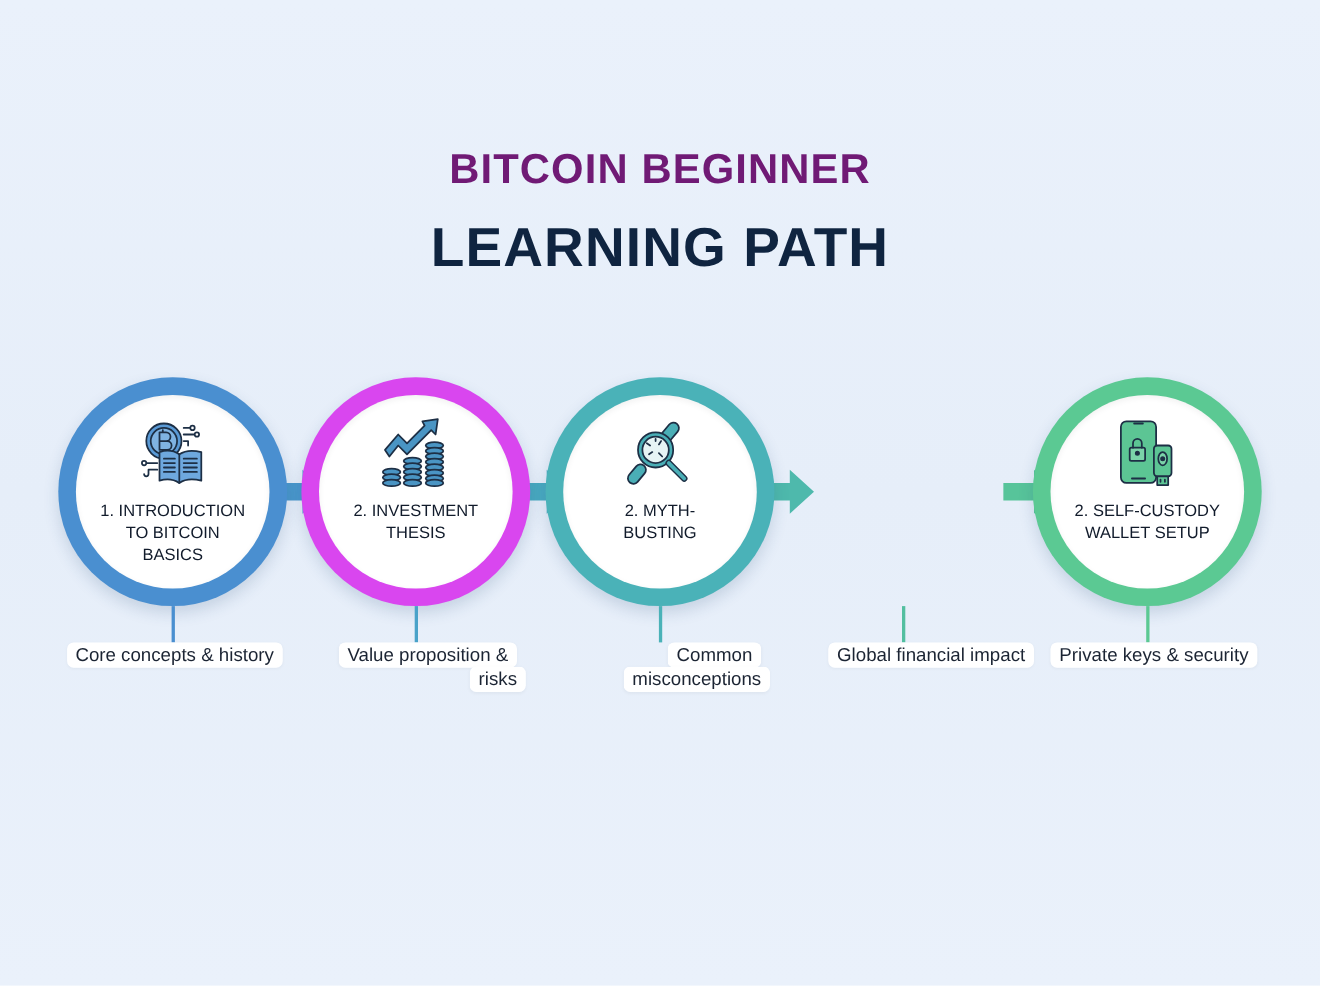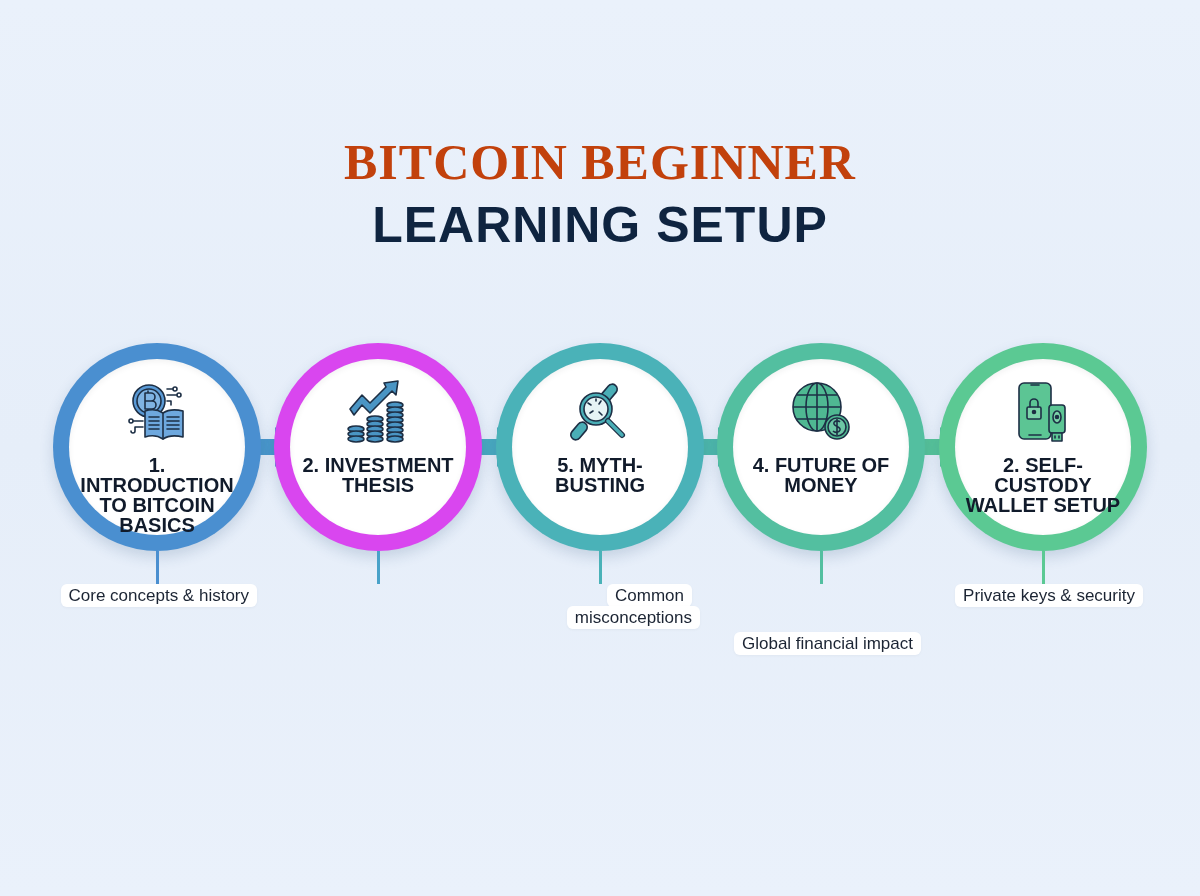--- a/index.html
+++ b/index.html
@@ -9,21 +9,21 @@
     font-family: "Liberation Sans", "DejaVu Sans", sans-serif;
     position: relative;
   }
   .title {
     position: absolute;
     left: 0; width: 1200px;
     text-align: center;
     font-weight: 700;
     letter-spacing: 1px;
   }
-  .title-line1 { top: 133px; font-size: 50px; color: #c2410c; font-family: Liberation Serif, serif; }
+  .title-line1 { top: 133px; font-size: 38px; color: #701a75; }
   .title-line2 { top: 196px; font-size: 50px; color: #0f2440; }
 
   .flow { position: absolute; left: 0; top: 0; width: 1200px; height: 896px; }
 
   .ring {
     position: absolute;
     width: 208px; height: 208px;
     border-radius: 50%;
     top: 343px;
     box-shadow: 0 6px 14px rgba(40, 80, 120, 0.18);
@@ -41,22 +41,22 @@
     left: 50%; top: 20px;
     width: 64px; height: 64px;
     transform: translateX(-50%);
   }
   .icon svg { width: 64px; height: 64px; display: block; }
   .step-title {
     position: absolute;
     left: 0; width: 176px;
     top: 96px;
     text-align: center;
-    font-weight: 700;
-    font-size: 20px;
+    font-weight: 400;
+    font-size: 15px;
     line-height: 20px;
     color: #111b2b;
     padding: 0 4px;
     white-space: pre-line;
   }
 
   .arrow {
     position: absolute;
     top: 425px;
     width: 52px; height: 44px;
@@ -84,21 +84,21 @@
     padding: 2px 8px;
     -webkit-box-decoration-break: clone;
     box-decoration-break: clone;
     box-shadow: 0 1px 3px rgba(0,0,0,0.04);
   }
 </style>
 </head>
 <body>
 
 <div class="title title-line1">BITCOIN BEGINNER</div>
-<div class="title title-line2">LEARNING SETUP</div>
+<div class="title title-line2">LEARNING PATH</div>
 
 <div class="flow">
 
   <div class="arrow" style="left:247px;">
     <svg viewBox="0 0 52 44">
         <path d="M0 14 H28 V2 L50 22 L28 42 V30 H0 Z" fill="#4a98cd"></path>
       </svg>
   </div>
   <div class="arrow" style="left:469px;">
     <svg viewBox="0 0 52 44">
@@ -172,41 +172,25 @@
         <svg viewBox="0 0 64 64" stroke="#1d2f45" stroke-width="1.6" stroke-linejoin="round" stroke-linecap="round">
           <rect x="36" y="4" width="10" height="20" rx="5" transform="rotate(40 41 14)" fill="#4aaeb6"></rect>
           <rect x="6" y="42" width="10" height="20" rx="5" transform="rotate(40 11 52)" fill="#4aaeb6"></rect>
           <circle cx="28" cy="30" r="16" fill="#4aaeb6"></circle>
           <circle cx="28" cy="30" r="12" fill="#e6f4f5"></circle>
           <path d="M20 24 L23 26 M33 22 L31 25 M22 34 L25 32 M34 36 L31 33 M28 20 V22"></path>
           <path d="M40 42 L54 56" stroke-width="6" stroke="#1d2f45"></path>
           <path d="M40 42 L54 56" stroke-width="3.5" stroke="#4aaeb6"></path>
         </svg>
       </div>
-      <div class="step-title">5. MYTH-
+      <div class="step-title">2. MYTH-
 BUSTING</div>
     </div>
   </div>
 
-  <div class="ring" style="left:717px; background:#53bfa0;">
-    <div class="ring-inner">
-      <div class="icon">
-        <svg viewBox="0 0 64 64" fill="none" stroke="#1d2f45" stroke-width="1.6">
-          <circle cx="28" cy="28" r="24" fill="#4fb892"></circle>
-          <ellipse cx="28" cy="28" rx="11" ry="24"></ellipse>
-          <path d="M28 4 V52 M4 28 H52 M8 16 H48 M8 40 H48"></path>
-          <circle cx="48" cy="48" r="12" fill="#4fb892"></circle>
-          <circle cx="48" cy="48" r="9" fill="#6cc7a5"></circle>
-          <path d="M51 43 C49 41 44 42 45 45 C46 48 52 47 51 51 C50 54 46 54 44 52 M48 40 V56"></path>
-        </svg>
-      </div>
-      <div class="step-title">4. FUTURE OF
-MONEY</div>
-    </div>
-  </div>
 
   <div class="ring" style="left:939px; background:#5bc993;">
     <div class="ring-inner">
       <div class="icon">
         <svg viewBox="0 0 64 64" stroke="#1d2f45" stroke-width="1.6" stroke-linejoin="round" stroke-linecap="round">
           <rect x="8" y="4" width="32" height="56" rx="5" fill="#5cc594"></rect>
           <path d="M20 6 H28"></path>
           <path d="M18 56 H30"></path>
           <rect x="16" y="28" width="14" height="12" rx="1.5" fill="#7bd3a9"></rect>
           <path d="M19 28 V24 a4 4 0 0 1 8 0 V28" fill="none"></path>
@@ -223,17 +207,18 @@
     </div>
   </div>
 
   <div class="connector" style="left:156px; background:#4a8fd0;"></div>
   <div class="connector" style="left:377px; background:#49a2c9;"></div>
   <div class="connector" style="left:599px; background:#4ab2b8;"></div>
   <div class="connector" style="left:820px; background:#53bfa0;"></div>
   <div class="connector" style="left:1042px; background:#5bc993;"></div>
 
   <div class="label" style="left:57px;"><span>Core concepts &amp; history</span></div>
+  <div class="label" style="left:278px;"><span>Value proposition &amp; risks</span></div>
   <div class="label" style="left:500px;"><span>Common misconceptions</span></div>
-  <div class="label" style="left:721px;margin-top:48px;"><span>Global financial impact</span></div>
+  <div class="label" style="left:740px;"><span>Global financial impact</span></div>
   <div class="label" style="left:943px;"><span>Private keys &amp; security</span></div>
 
 </div>
 
 </body></html>

